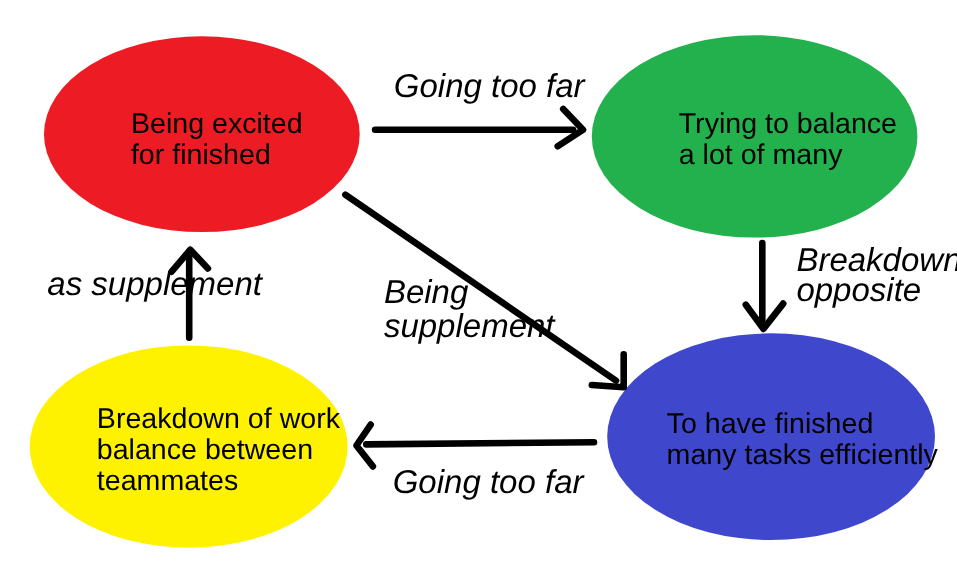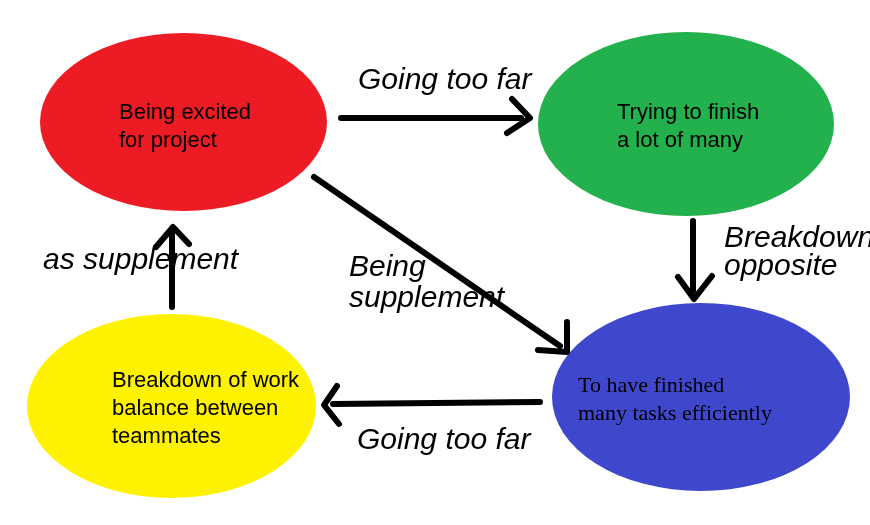--- a/index.html
+++ b/index.html
@@ -12,29 +12,29 @@
     font-family: "Liberation Sans", sans-serif;
     color: #000000;
   }
   .node { position: absolute; border-radius: 50%; }
   .node-red    { left: 40px;  top: 33px;  width: 287px; height: 178px; }
   .node-green  { left: 538px; top: 32px;  width: 296px; height: 184px; }
   .node-blue   { left: 552px; top: 303px; width: 298px; height: 188px; }
   .node-yellow { left: 27px;  top: 314px; width: 289px; height: 184px; }
   .node-text {
     position: absolute;
-    font-size: 22px;
+    font-size: 26px;
     line-height: 28px;
     white-space: nowrap;
     z-index: 3;
   }
   .t-red    { left: 119px; top: 98px; }
   .t-green  { left: 617px; top: 98px; }
-  .t-blue   { left: 578px; top: 371px; font-family: Liberation Serif, serif; }
-  .t-yellow { left: 88px;  top: 366px; margin-left: 24px; }
+  .t-blue   { left: 606px; top: 371px; }
+  .t-yellow { left: 88px;  top: 366px; }
   .edge-label {
     position: absolute;
     font-style: italic;
     font-size: 30px;
     line-height: 28px;
     white-space: nowrap;
     z-index: 3;
   }
   .l-top    { left: 358px; top: 65px; }
   .l-right  { left: 724px; top: 223px; }
@@ -78,24 +78,24 @@
       <polyline points="337,386 324,405 339,424"></polyline>
     </g>
     <g>
       <line x1="172" y1="307" x2="172" y2="231"></line>
       <polyline points="156,247 173,227 189,244"></polyline>
     </g>
   </svg>
 
   <div class="node-text t-red">
     <div>Being excited</div>
-    <div>for project</div>
+    <div>for finished</div>
   </div>
   <div class="node-text t-green">
-    <div>Trying to finish</div>
+    <div>Trying to balance</div>
     <div>a lot of many</div>
   </div>
   <div class="node-text t-blue">
     <div>To have finished</div>
     <div>many tasks efficiently</div>
   </div>
   <div class="node-text t-yellow">
     <div>Breakdown of work</div>
     <div>balance between</div>
     <div>teammates</div>

